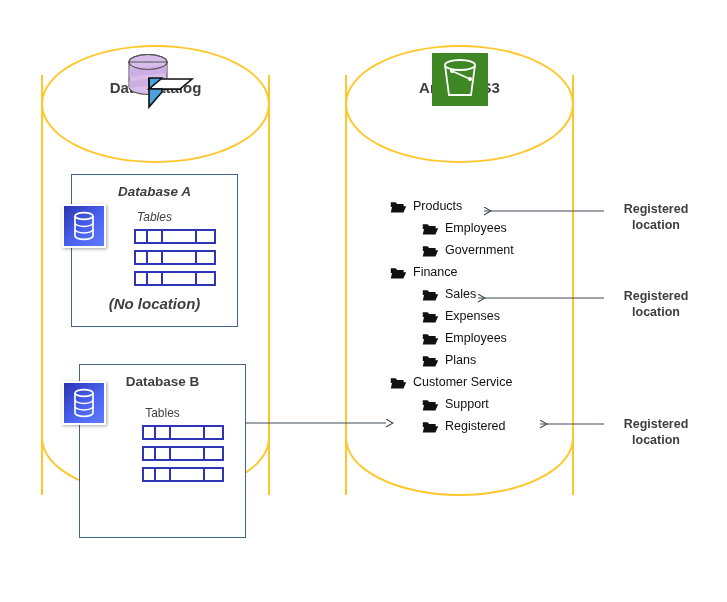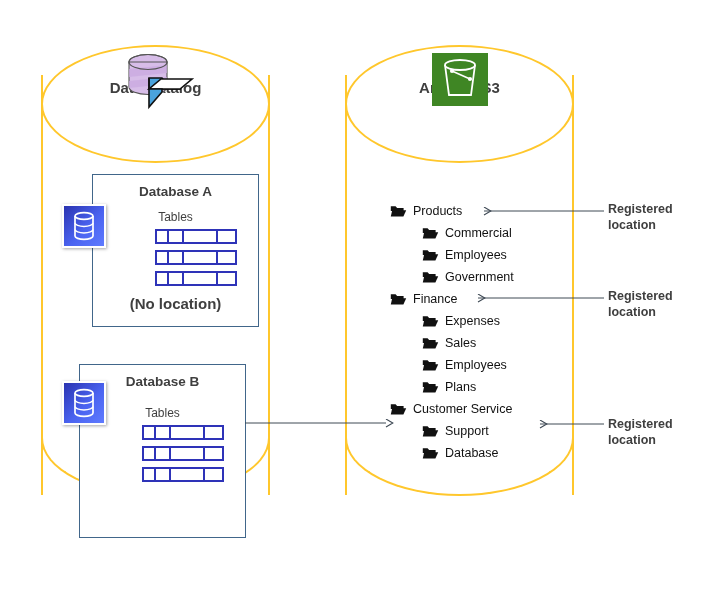--- a/index.html
+++ b/index.html
@@ -28,21 +28,21 @@
              font-size:15px;font-weight:bold;color:#3f3f3f;z-index:6;}
 
   
   .catalog-icon{position:absolute;left:50%;margin-left:-38px;top:4px;
                 width:78px;height:62px;z-index:6;}
   .s3-icon{position:absolute;left:50%;margin-left:-28px;top:6px;
            width:56px;height:53px;z-index:6;}
 
   
   .db-box{position:absolute;border:1px solid #41668a;background:#ffffff;z-index:4;}
-  #db-a{left:92px;top:174px;width:165px;height:151px;}
+  #db-a{left:71px;top:174px;width:165px;height:151px;font-style:italic;}
   #db-b{left:79px;top:364px;width:165px;height:172px;}
   .db-title{position:absolute;width:100%;text-align:center;top:9px;
             font-size:13.5px;font-weight:bold;color:#3f3f3f;}
   .tables-label{position:absolute;width:100%;text-align:center;
             font-size:12px;color:#3f3f3f;}
   #db-a .tables-label{top:35px;}
   #db-b .tables-label{top:41px;}
   .tbl-stack{position:absolute;left:62px;width:82px;}
   #db-a .tbl-stack{top:54px;}
   #db-b .tbl-stack{top:60px;}
@@ -58,29 +58,29 @@
 
   .db-icon{position:absolute;width:44px;height:44px;z-index:7;
            background:linear-gradient(135deg,#2a33b0 0%,#4a63f0 55%,#5f7bff 100%);
            border:2px solid #ffffff;box-shadow:1px 1px 3px rgba(0,0,0,.35);
            box-sizing:border-box;}
   #db-icon-a{left:62px;top:204px;}
   #db-icon-b{left:62px;top:381px;}
 
   
   #folder-tree{position:absolute;left:390px;top:200px;width:190px;z-index:6;}
-  .fnode{display:flex;align-items:center;height:22px;font-size:12.5px;color:#111;
+  .fnode{display:flex;align-items:flex-start;height:22px;font-size:12.5px;color:#111;
          white-space:nowrap;}
   .fnode.child{padding-left:32px;}
   .fnode .fi{flex:0 0 auto;margin-right:6px;display:block;}
   .fnode .flabel{line-height:1;}
 
   
   .reg-label{position:absolute;font-size:12.5px;font-weight:bold;color:#3f3f3f;
-             line-height:1.3;text-align:left;width:96px;z-index:6;}
+             line-height:1.3;text-align:center;width:96px;z-index:6;}
   #reg-1{left:608px;top:201px;}
   #reg-2{left:608px;top:288px;}
   #reg-3{left:608px;top:416px;}
 
   svg.overlay{position:absolute;left:0;top:0;width:727px;height:602px;z-index:5;
               pointer-events:none;}
 </style>
 </head>
 <body>
 
@@ -197,28 +197,20 @@
           <path d="M3.0 7.3 L14.6 7.3 L12.9 11.2 L1.9 11.2 Z" fill="#fff" opacity="0.0"></path>
         </svg>
         <span class="flabel">Products</span>
       </div>
       <div class="fnode child">
         <svg class="fi" width="17" height="14" viewBox="0 0 17 14">
           <path d="M0.8 2.2 L5.6 2.2 L7.1 4.0 L13.6 4.0 L13.6 7.0 L0.8 7.0 Z" fill="#111"></path>
           <path d="M2.2 6.2 L16.2 6.2 L13.4 12.4 L0.8 12.4 Z" fill="#111"></path>
           <path d="M3.0 7.3 L14.6 7.3 L12.9 11.2 L1.9 11.2 Z" fill="#fff" opacity="0.0"></path>
         </svg>
-        <span class="flabel">Commercial</span>
-      </div>
-      <div class="fnode child">
-        <svg class="fi" width="17" height="14" viewBox="0 0 17 14">
-          <path d="M0.8 2.2 L5.6 2.2 L7.1 4.0 L13.6 4.0 L13.6 7.0 L0.8 7.0 Z" fill="#111"></path>
-          <path d="M2.2 6.2 L16.2 6.2 L13.4 12.4 L0.8 12.4 Z" fill="#111"></path>
-          <path d="M3.0 7.3 L14.6 7.3 L12.9 11.2 L1.9 11.2 Z" fill="#fff" opacity="0.0"></path>
-        </svg>
         <span class="flabel">Employees</span>
       </div>
       <div class="fnode child">
         <svg class="fi" width="17" height="14" viewBox="0 0 17 14">
           <path d="M0.8 2.2 L5.6 2.2 L7.1 4.0 L13.6 4.0 L13.6 7.0 L0.8 7.0 Z" fill="#111"></path>
           <path d="M2.2 6.2 L16.2 6.2 L13.4 12.4 L0.8 12.4 Z" fill="#111"></path>
           <path d="M3.0 7.3 L14.6 7.3 L12.9 11.2 L1.9 11.2 Z" fill="#fff" opacity="0.0"></path>
         </svg>
         <span class="flabel">Government</span>
       </div>
@@ -229,36 +221,36 @@
           <path d="M3.0 7.3 L14.6 7.3 L12.9 11.2 L1.9 11.2 Z" fill="#fff" opacity="0.0"></path>
         </svg>
         <span class="flabel">Finance</span>
       </div>
       <div class="fnode child">
         <svg class="fi" width="17" height="14" viewBox="0 0 17 14">
           <path d="M0.8 2.2 L5.6 2.2 L7.1 4.0 L13.6 4.0 L13.6 7.0 L0.8 7.0 Z" fill="#111"></path>
           <path d="M2.2 6.2 L16.2 6.2 L13.4 12.4 L0.8 12.4 Z" fill="#111"></path>
           <path d="M3.0 7.3 L14.6 7.3 L12.9 11.2 L1.9 11.2 Z" fill="#fff" opacity="0.0"></path>
         </svg>
+        <span class="flabel">Sales</span>
+      </div>
+      <div class="fnode child">
+        <svg class="fi" width="17" height="14" viewBox="0 0 17 14">
+          <path d="M0.8 2.2 L5.6 2.2 L7.1 4.0 L13.6 4.0 L13.6 7.0 L0.8 7.0 Z" fill="#111"></path>
+          <path d="M2.2 6.2 L16.2 6.2 L13.4 12.4 L0.8 12.4 Z" fill="#111"></path>
+          <path d="M3.0 7.3 L14.6 7.3 L12.9 11.2 L1.9 11.2 Z" fill="#fff" opacity="0.0"></path>
+        </svg>
         <span class="flabel">Expenses</span>
       </div>
       <div class="fnode child">
         <svg class="fi" width="17" height="14" viewBox="0 0 17 14">
           <path d="M0.8 2.2 L5.6 2.2 L7.1 4.0 L13.6 4.0 L13.6 7.0 L0.8 7.0 Z" fill="#111"></path>
           <path d="M2.2 6.2 L16.2 6.2 L13.4 12.4 L0.8 12.4 Z" fill="#111"></path>
           <path d="M3.0 7.3 L14.6 7.3 L12.9 11.2 L1.9 11.2 Z" fill="#fff" opacity="0.0"></path>
         </svg>
-        <span class="flabel">Sales</span>
-      </div>
-      <div class="fnode child">
-        <svg class="fi" width="17" height="14" viewBox="0 0 17 14">
-          <path d="M0.8 2.2 L5.6 2.2 L7.1 4.0 L13.6 4.0 L13.6 7.0 L0.8 7.0 Z" fill="#111"></path>
-          <path d="M2.2 6.2 L16.2 6.2 L13.4 12.4 L0.8 12.4 Z" fill="#111"></path>
-          <path d="M3.0 7.3 L14.6 7.3 L12.9 11.2 L1.9 11.2 Z" fill="#fff" opacity="0.0"></path>
-        </svg>
         <span class="flabel">Employees</span>
       </div>
       <div class="fnode child">
         <svg class="fi" width="17" height="14" viewBox="0 0 17 14">
           <path d="M0.8 2.2 L5.6 2.2 L7.1 4.0 L13.6 4.0 L13.6 7.0 L0.8 7.0 Z" fill="#111"></path>
           <path d="M2.2 6.2 L16.2 6.2 L13.4 12.4 L0.8 12.4 Z" fill="#111"></path>
           <path d="M3.0 7.3 L14.6 7.3 L12.9 11.2 L1.9 11.2 Z" fill="#fff" opacity="0.0"></path>
         </svg>
         <span class="flabel">Plans</span>
       </div>
@@ -277,21 +269,21 @@
           <path d="M3.0 7.3 L14.6 7.3 L12.9 11.2 L1.9 11.2 Z" fill="#fff" opacity="0.0"></path>
         </svg>
         <span class="flabel">Support</span>
       </div>
       <div class="fnode child">
         <svg class="fi" width="17" height="14" viewBox="0 0 17 14">
           <path d="M0.8 2.2 L5.6 2.2 L7.1 4.0 L13.6 4.0 L13.6 7.0 L0.8 7.0 Z" fill="#111"></path>
           <path d="M2.2 6.2 L16.2 6.2 L13.4 12.4 L0.8 12.4 Z" fill="#111"></path>
           <path d="M3.0 7.3 L14.6 7.3 L12.9 11.2 L1.9 11.2 Z" fill="#fff" opacity="0.0"></path>
         </svg>
-        <span class="flabel">Database</span>
+        <span class="flabel">Registered</span>
       </div>
     </div>
 
   <div class="reg-label" id="reg-1">Registered location</div>
   <div class="reg-label" id="reg-2">Registered location</div>
   <div class="reg-label" id="reg-3">Registered location</div>
 
   <svg class="overlay">
     <defs>
       <marker id="ahL" markerWidth="9" markerHeight="9" refX="8" refY="4.5" orient="auto">

